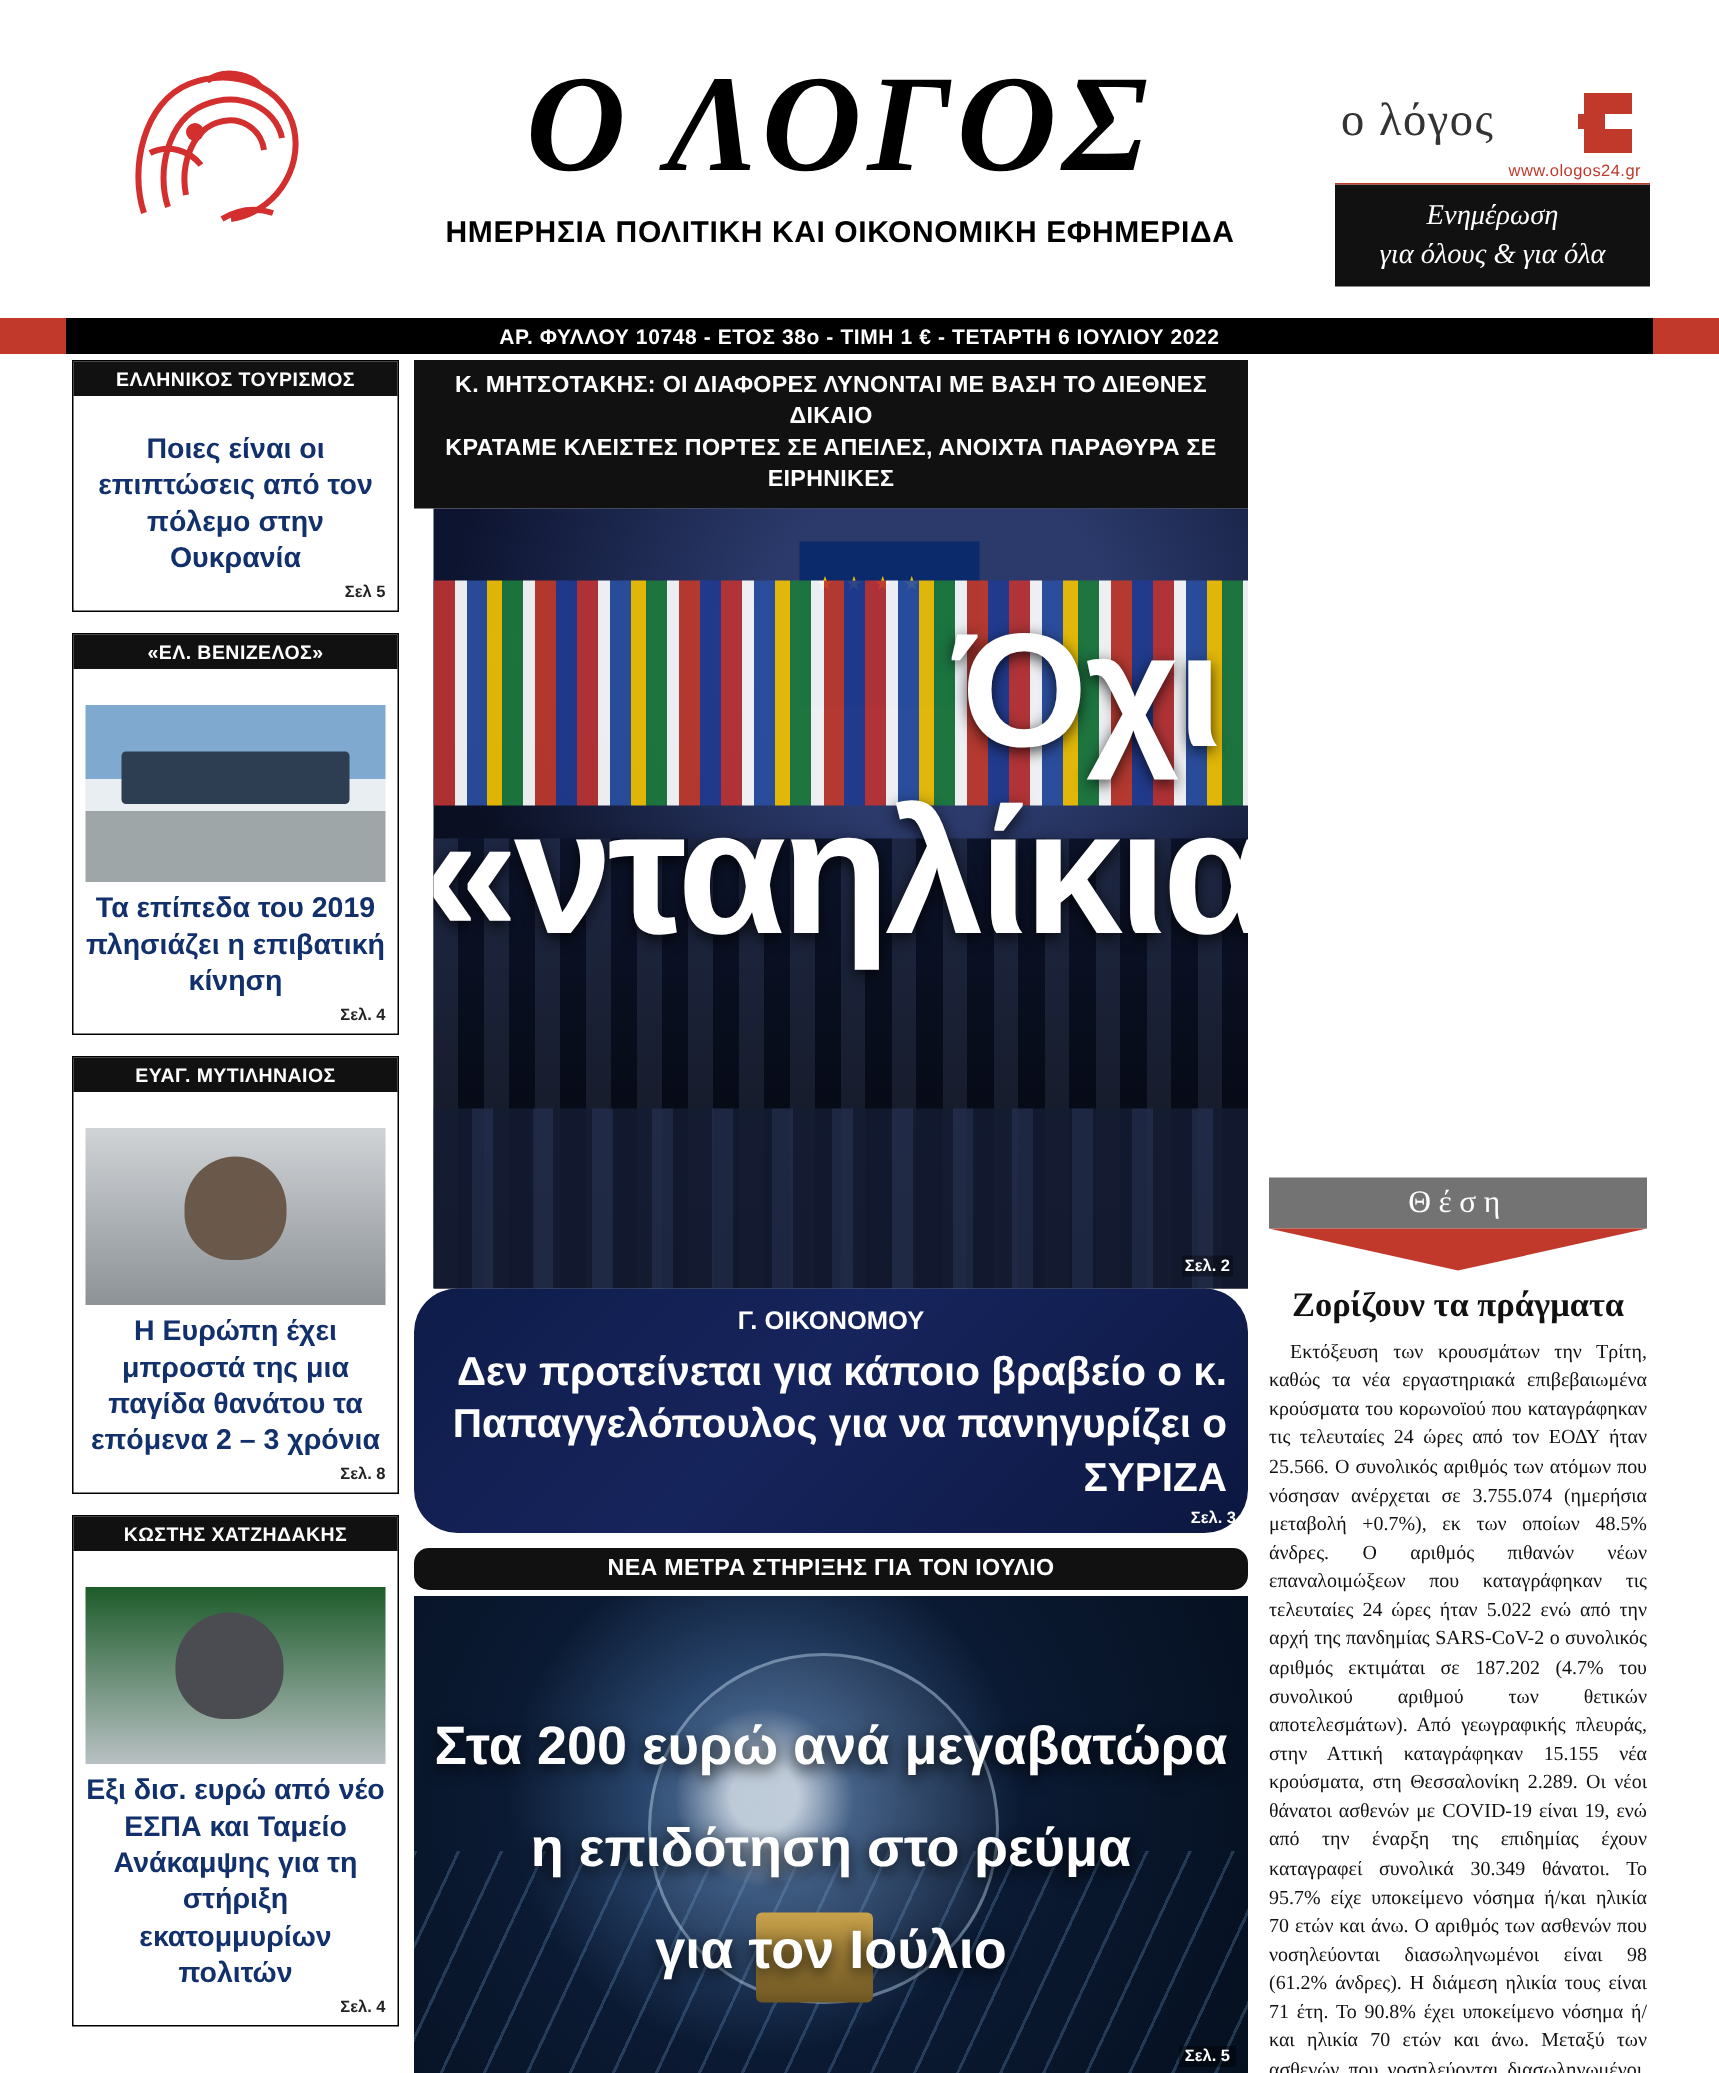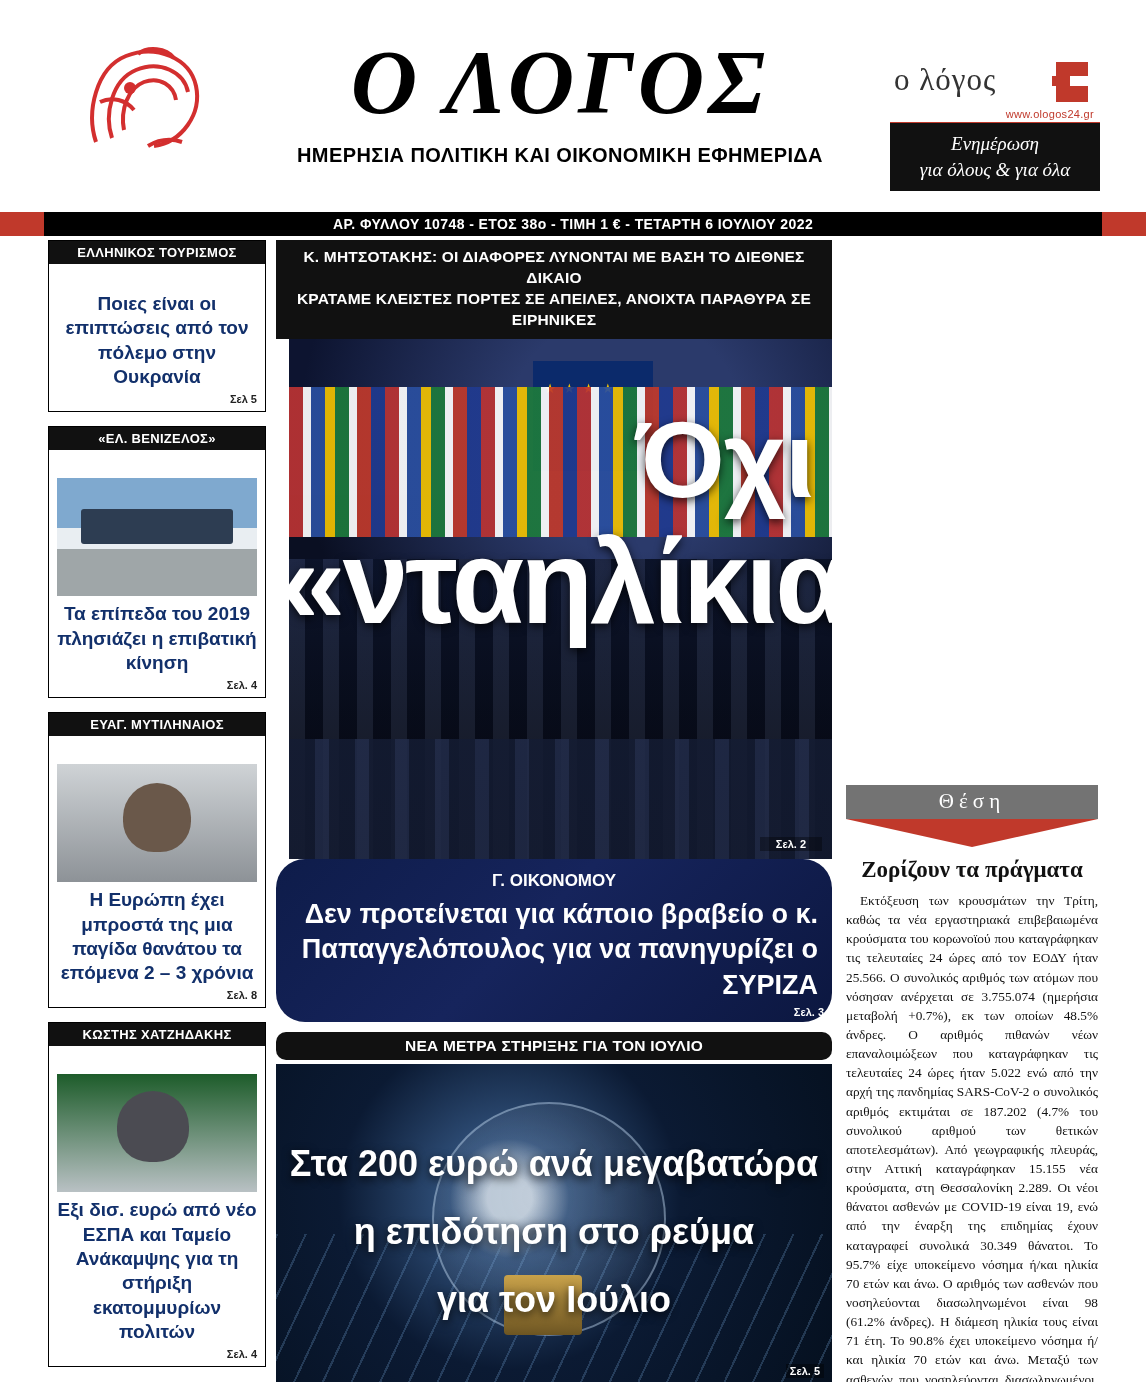--- a/index.html
+++ b/index.html
@@ -72,21 +72,21 @@
   
   .content{position:absolute;left:0;top:240px;width:1146px;}
 
   
   .leftcol{position:absolute;left:48px;top:0;width:218px;}
   .lbox{border:1px solid #000;margin-bottom:14px;background:#fff;}
   .lbox-head{
     background:#111;color:#fff;text-align:center;font-size:13px;font-weight:bold;
     padding:4px 2px;letter-spacing:.3px;
   }
-  .lbox-body{padding:12px 8px 6px;text-align:center;margin-top:16px;}
+  .lbox-body{padding:24px 8px 6px;text-align:center;}
   .lbox-title{
     font-size:19px;font-weight:bold;line-height:1.28;color:#111;
   }
   .lbox-title.blue{color:#12306b;}
   .lbox-page{
     font-size:11px;font-weight:bold;text-align:right;margin-top:4px;color:#222;
   }
   .lbox-photo{
     width:100%;height:118px;margin-bottom:6px;display:block;
   }
@@ -151,21 +151,21 @@
   }
   .lead-word{
     position:absolute;right:18px;color:#fff;font-weight:bold;
     font-family:"Liberation Sans", sans-serif;
     text-shadow:0 3px 10px rgba(0,0,0,.75);
   }
   .lead-word-1{top:58px;font-size:108px;letter-spacing:-1px;}
   .lead-word-2{top:182px;right:12px;font-size:118px;letter-spacing:-3px;width:540px;text-align:right;line-height:1.05;}
   .lead-page{
     position:absolute;right:10px;bottom:8px;color:#fff;font-size:11px;font-weight:bold;
-    background:rgba(0,0,0,.35);padding:1px 16px;
+    background:rgba(0,0,0,.35);padding:1px 2px;
   }
 
   .midbox{
     position:relative;
     background:linear-gradient(135deg,#0e1c4a,#16245c 45%,#0c1740);
     color:#fff;padding:12px 14px 18px;border-radius:29px;
   }
   .midbox-kicker{
     text-align:center;font-size:17px;font-weight:bold;color:#fff;margin-bottom:6px;
   }

